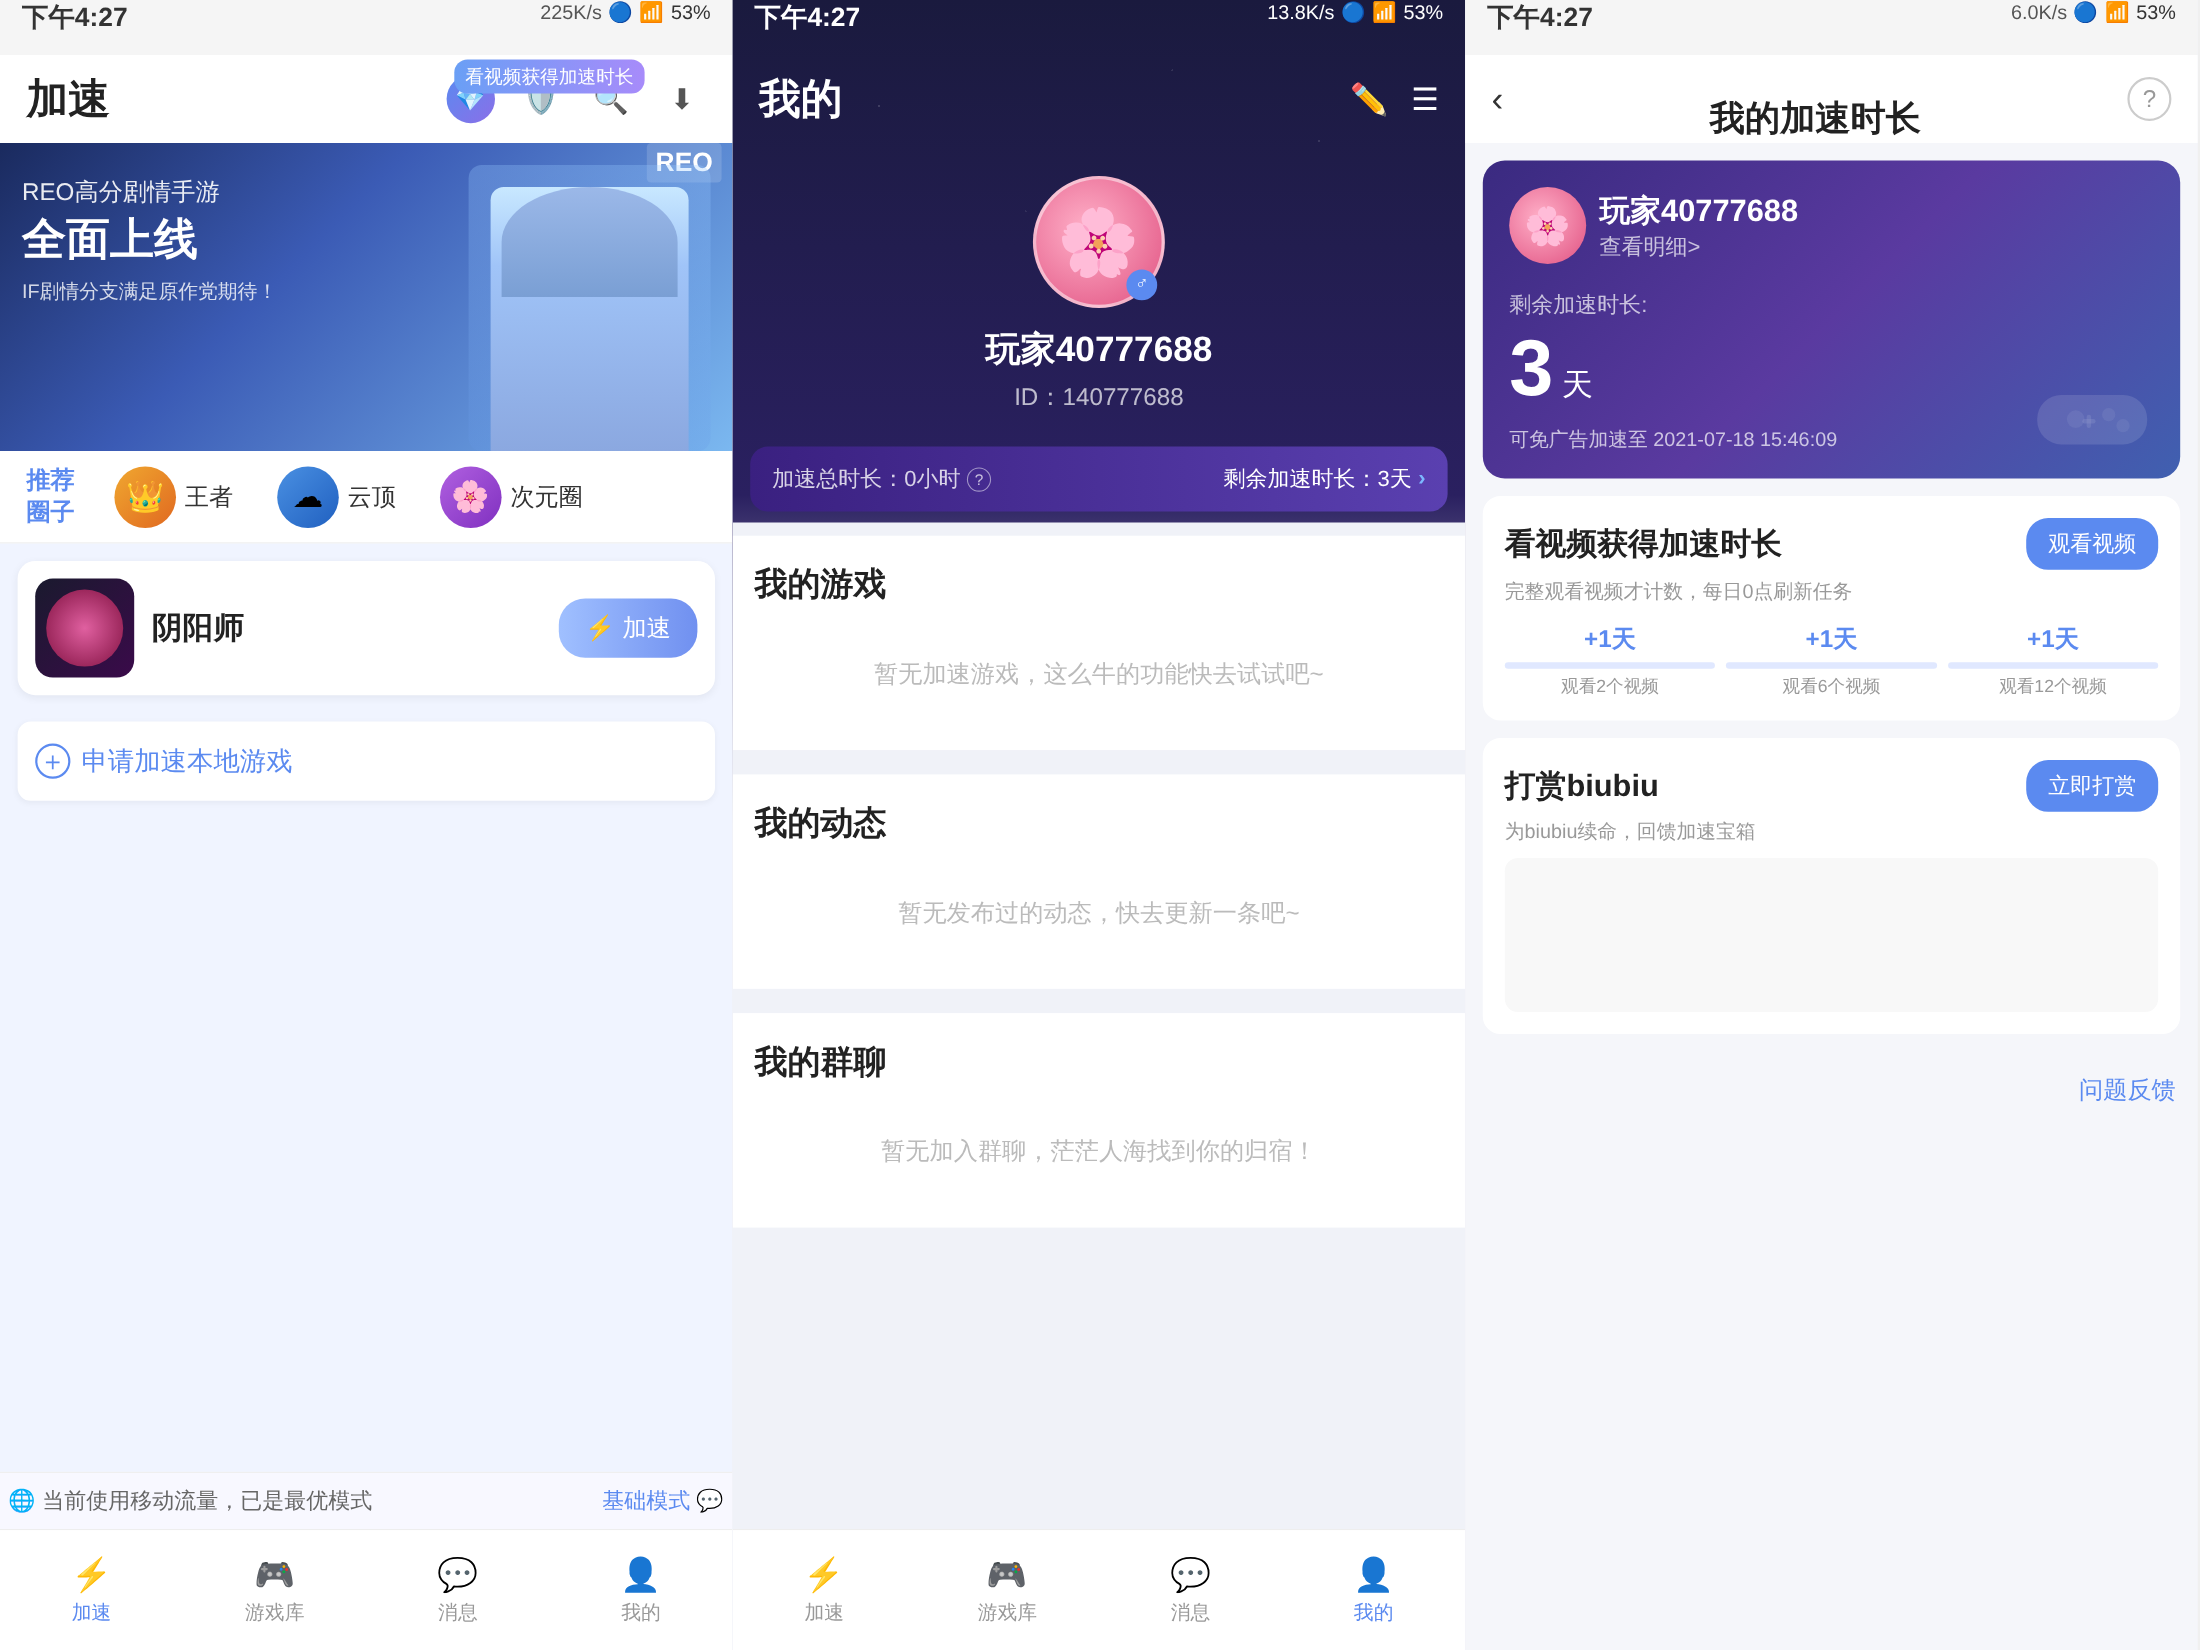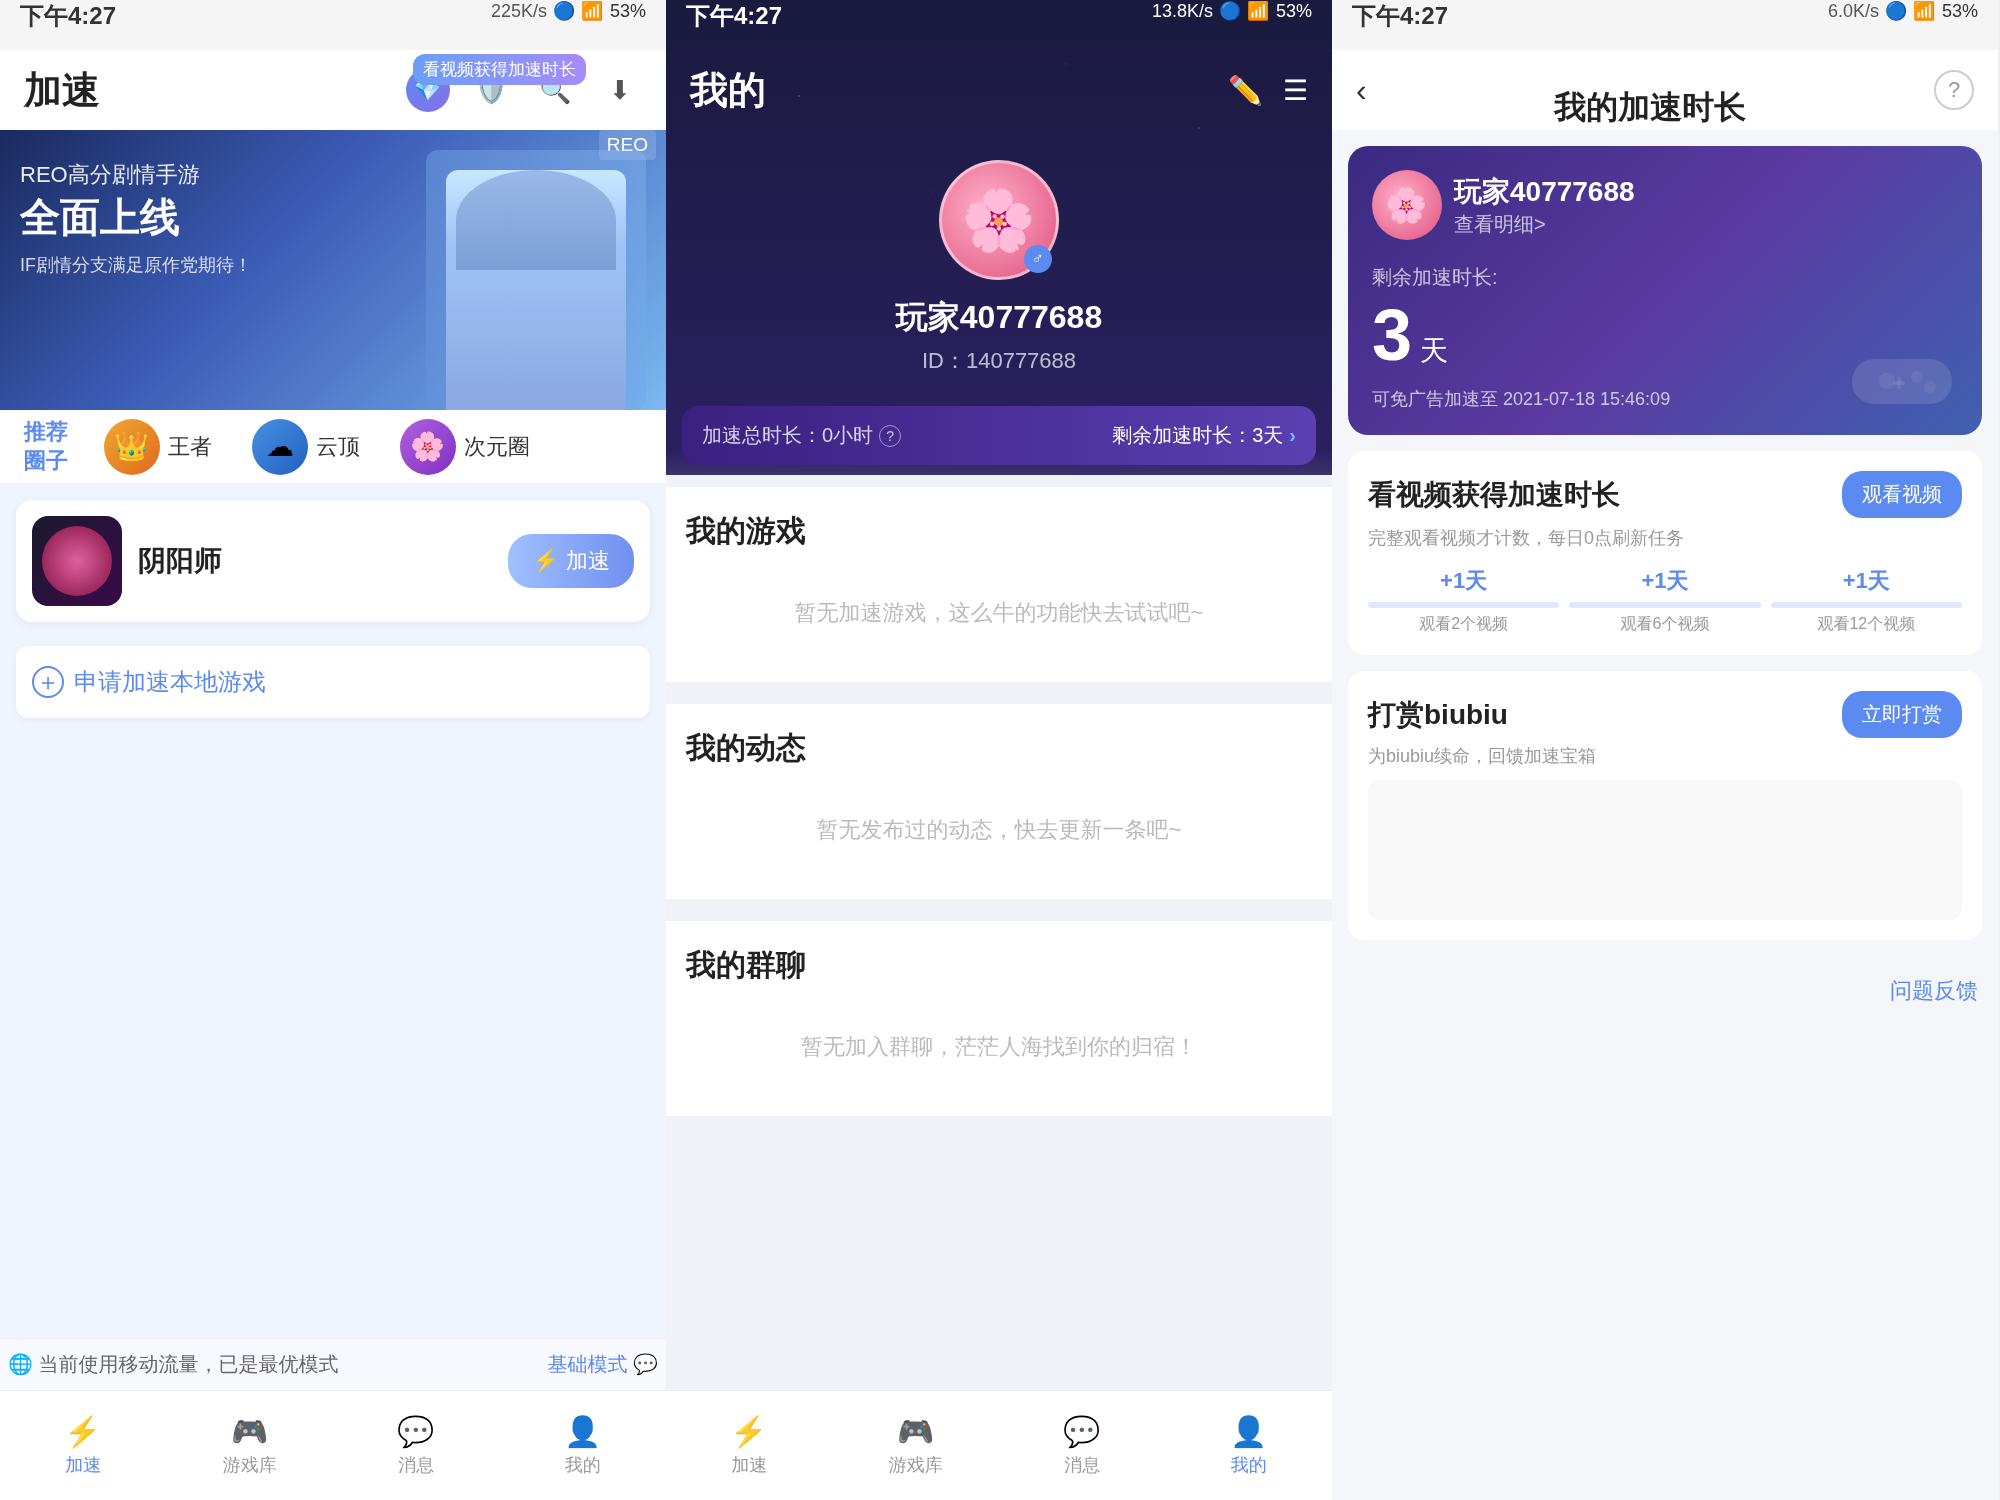--- a/index.html
+++ b/index.html
@@ -90,25 +90,26 @@
       top: 30px;
       color: #fff;
     }
     .banner-text .sub { font-size: 22px; opacity: 0.9; }
     .banner-text .main { font-size: 40px; font-weight: bold; }
     .banner-text .desc { font-size: 18px; opacity: 0.8; margin-top: 8px; }
     .banner-reo {
       position: absolute;
       right: 10px;
       top: 0;
-      font-size: 19px;
+      font-size: 24px;
       color: #fff;
       background: rgba(255,255,255,0.15);
       padding: 4px 8px;
       border-radius: 4px;
+      font-weight: bold;
     }
     .banner-figure {
       position: absolute;
       right: 20px;
       bottom: 0;
       width: 220px;
       height: 260px;
       background: linear-gradient(180deg, rgba(150,200,255,0.3), rgba(100,150,230,0.2));
       border-radius: 12px;
       display: flex;
@@ -125,21 +126,21 @@
     }
     .anime-hair {
       position: absolute;
       top: 0; left: 10px; right: 10px;
       height: 100px;
       background: linear-gradient(180deg, #9bb8e8 0%, #7a9fd4 100%);
       border-radius: 50% 50% 0 0;
     }
 
     .recommend-tabs {
-      height: 74px;
+      height: 84px;
       background: #fff;
       display: flex;
       align-items: center;
       padding: 0 16px;
       gap: 16px;
       flex-shrink: 0;
       border-bottom: 1px solid #eee;
     }
     .recommend-label {
       font-size: 22px;

